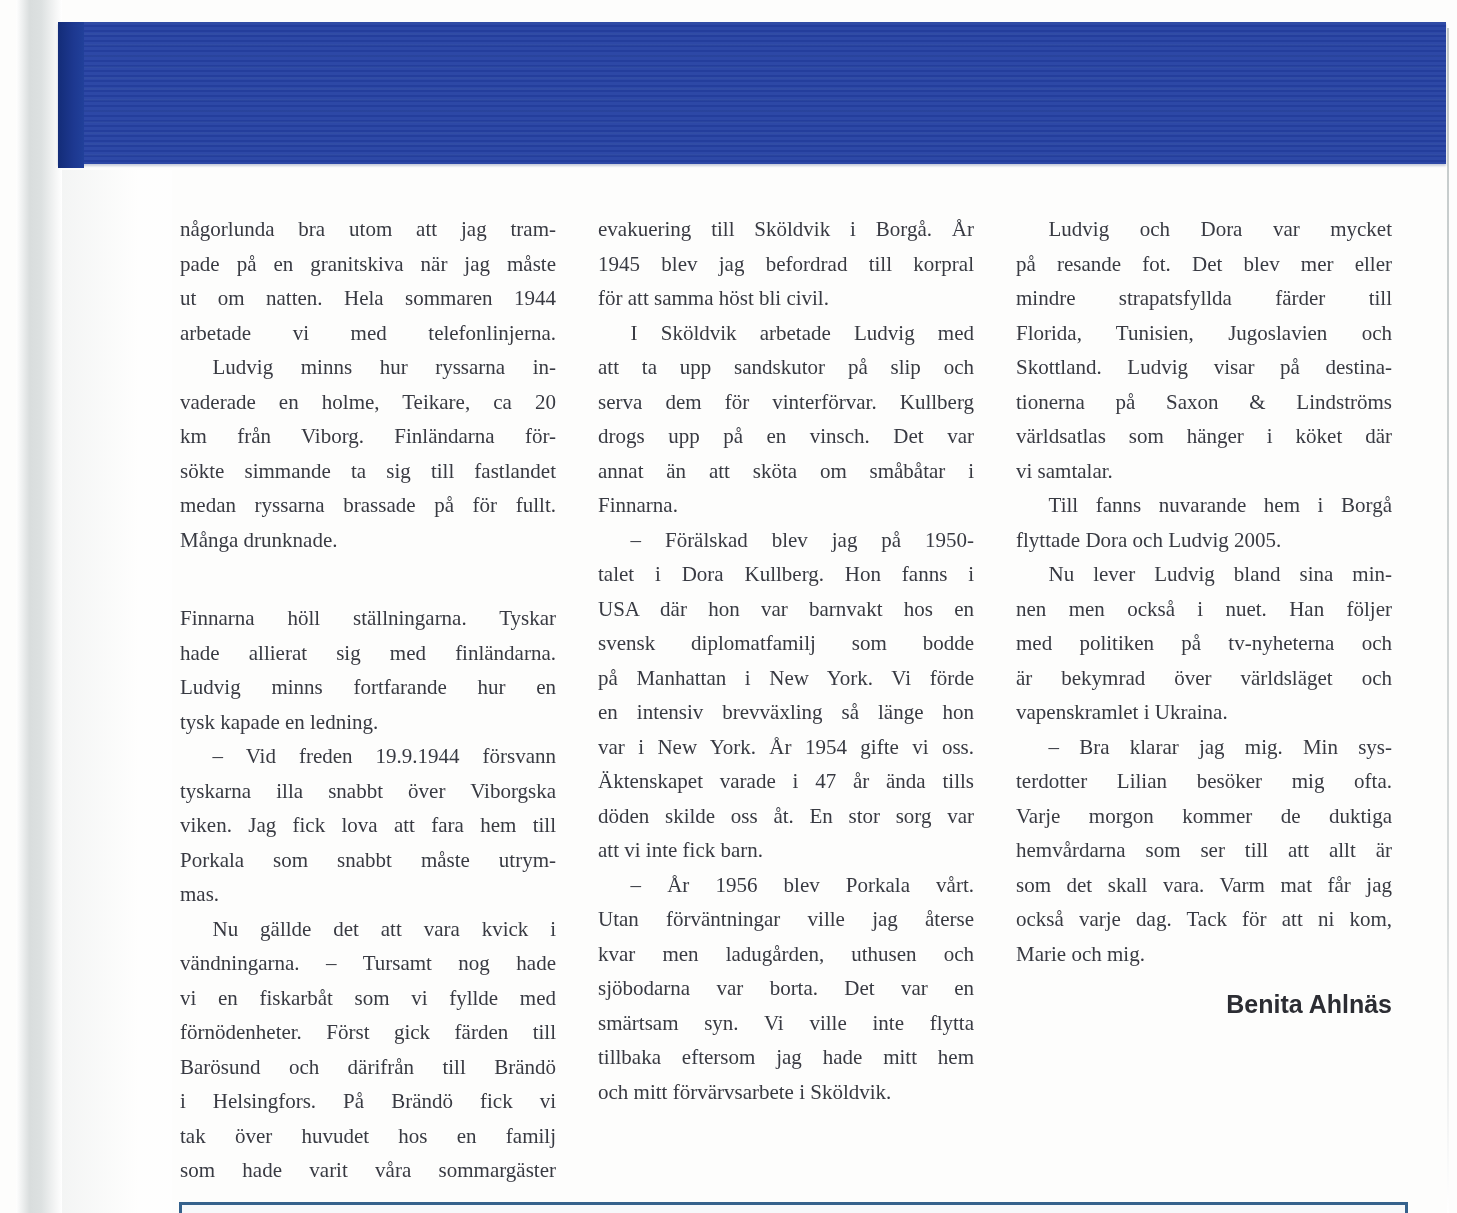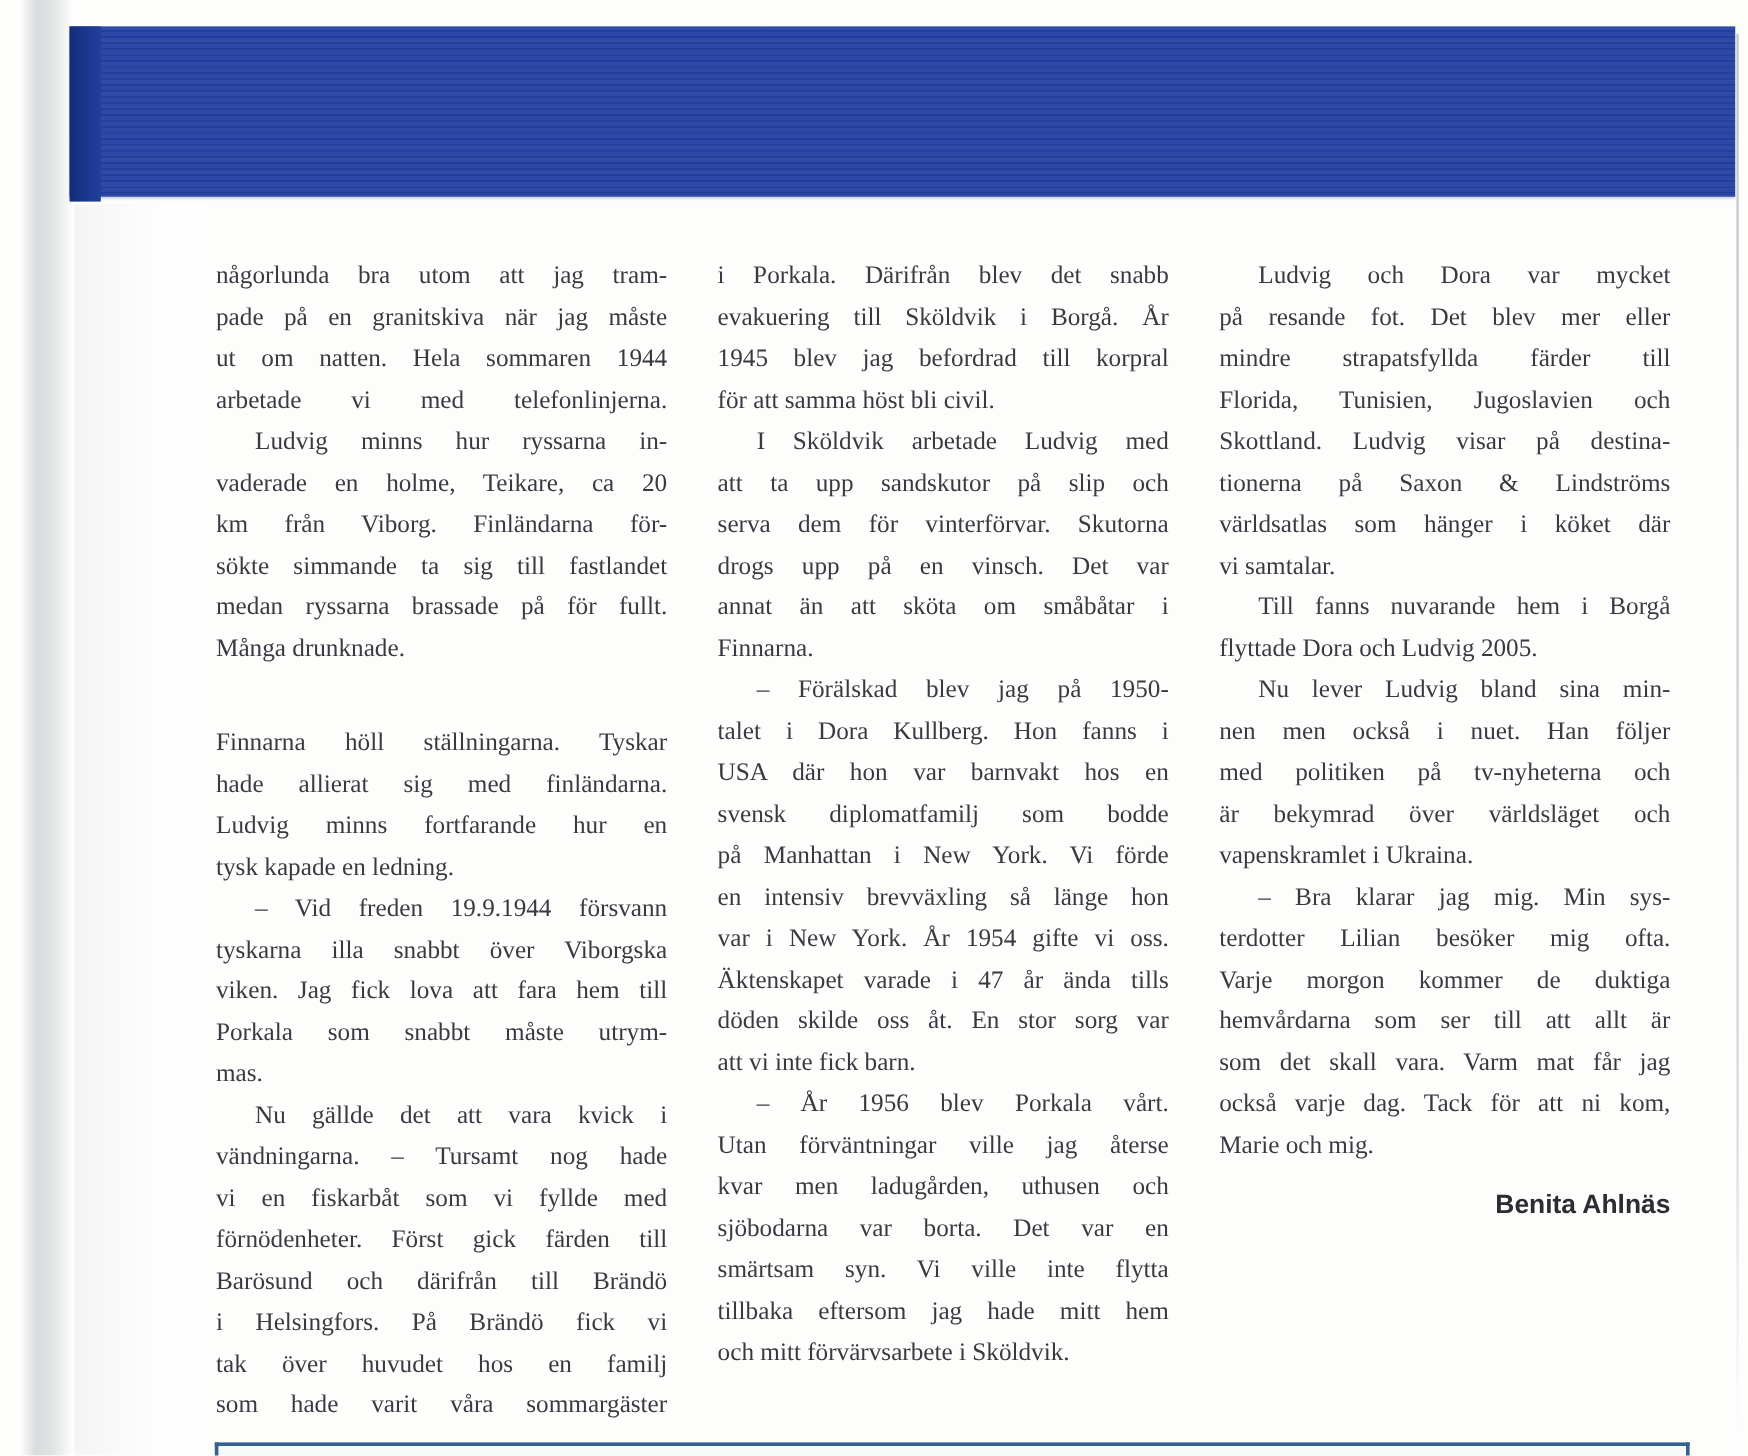--- a/index.html
+++ b/index.html
@@ -57,21 +57,21 @@
     height:34.5px;overflow:hidden;
   }
   .para .line:last-child{text-align-last:left;}
   .para.continues .line:last-child{text-align-last:justify;}
   .para.indent .line:first-child{text-indent:1.55em;}
   #byline{
     margin-top:16px;
     text-align:right;
     font-family:"Liberation Sans", sans-serif;
     font-weight:bold;
-    font-size:22px;
+    font-size:25px;
     color:#2c2d33;
   }
   
   #bottom-box{
     position:absolute;left:179px;top:1202px;width:1229px;height:14px;
     border:3px solid #35618c;border-bottom:none;
     background:#f6f8fa;
     box-sizing:border-box;
   }
 </style>
@@ -125,29 +125,28 @@
           <div class="line">vi en fiskarbåt som vi fyllde med</div>
           <div class="line">förnödenheter. Först gick färden till</div>
           <div class="line">Barösund och därifrån till Brändö</div>
           <div class="line">i Helsingfors. På Brändö fick vi</div>
           <div class="line">tak över huvudet hos en familj</div>
           <div class="line">som hade varit våra sommargäster</div>
         </div>
       </div>
       <div class="col">
         <div class="para">
-          <div class="line">i Porkala. Därifrån blev det snabb</div>
           <div class="line">evakuering till Sköldvik i Borgå. År</div>
           <div class="line">1945 blev jag befordrad till korpral</div>
           <div class="line">för att samma höst bli civil.</div>
         </div>
         <div class="para indent">
           <div class="line">I Sköldvik arbetade Ludvig med</div>
           <div class="line">att ta upp sandskutor på slip och</div>
-          <div class="line">serva dem för vinterförvar. Skutorna</div>
+          <div class="line">serva dem för vinterförvar. Kullberg</div>
           <div class="line">drogs upp på en vinsch. Det var</div>
           <div class="line">annat än att sköta om småbåtar i</div>
           <div class="line">Finnarna.</div>
         </div>
         <div class="para indent">
           <div class="line">– Förälskad blev jag på 1950-</div>
           <div class="line">talet i Dora Kullberg. Hon fanns i</div>
           <div class="line">USA där hon var barnvakt hos en</div>
           <div class="line">svensk diplomatfamilj som bodde</div>
           <div class="line">på Manhattan i New York. Vi förde</div>

